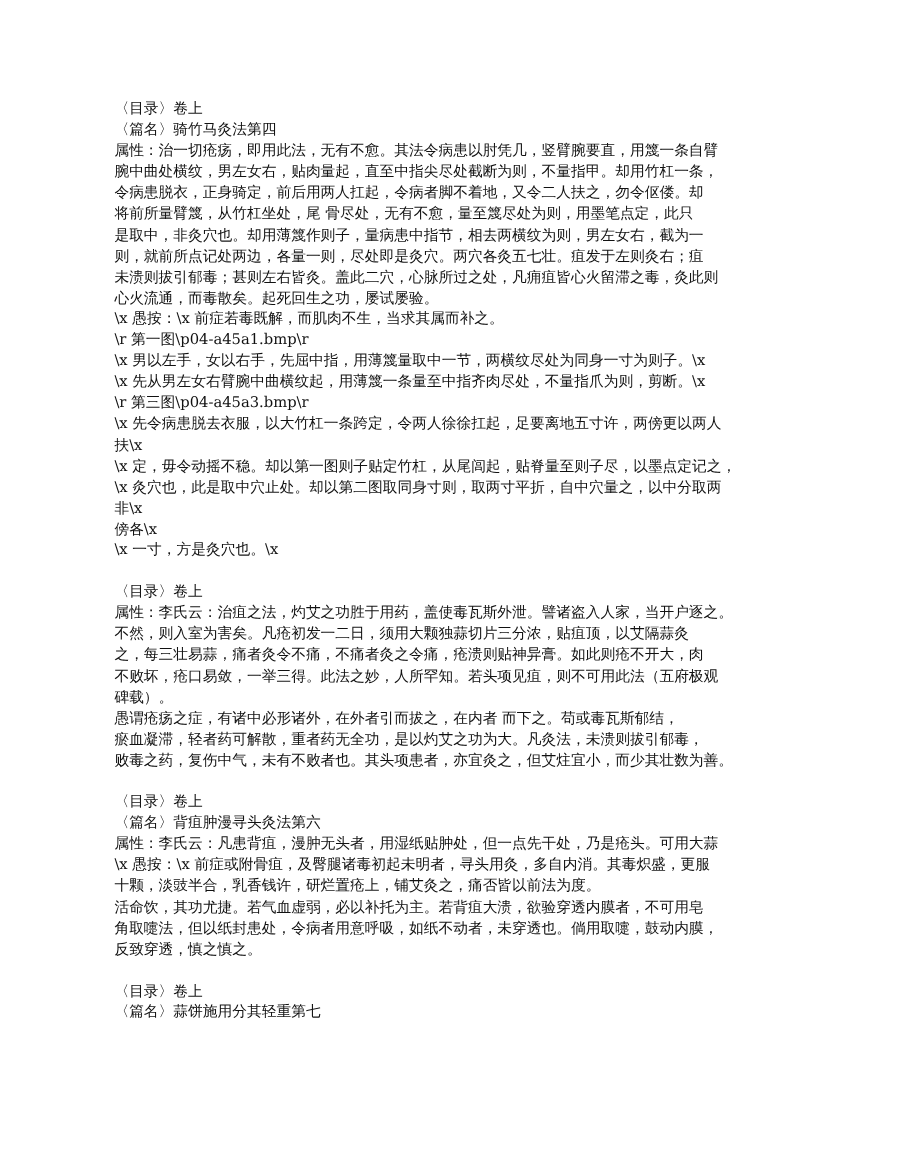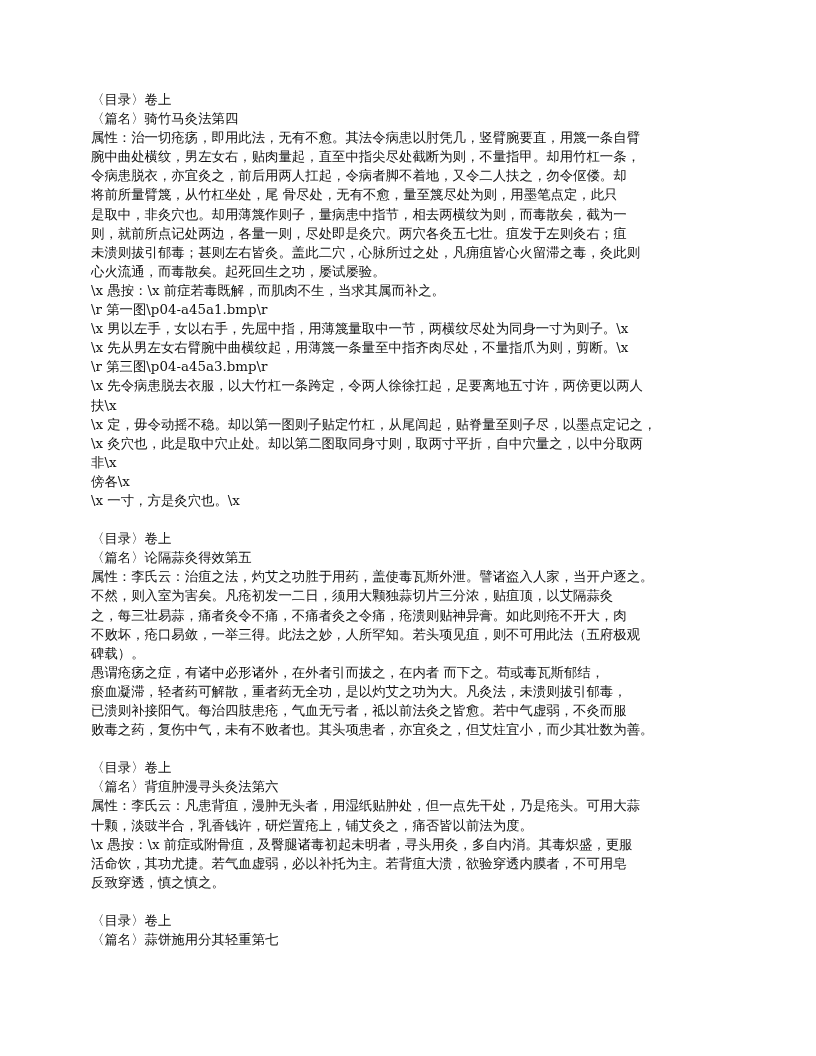--- a/index.html
+++ b/index.html
@@ -8,21 +8,21 @@
       background: #ffffff;
     }
     body {
       width: 816px;
       height: 1056px;
       position: relative;
       overflow: hidden;
     }
     .page {
       position: absolute;
-      left: 91px;
+      left: 104px;
       top: 90px;
       width: 600px;
       font-family: "DejaVu Serif", "Liberation Serif", serif;
       font-size: 13.4px;
       line-height: 19.1px;
       color: #111111;
       white-space: nowrap;
     }
     .line {
       height: 19.1px;
@@ -35,23 +35,23 @@
 </head>
 <body>
 
 <div class="page">
 
   <div>
     <div class="line">〈目录〉卷上</div>
     <div class="line">〈篇名〉骑竹马灸法第四</div>
     <div class="line">属性：治一切疮疡，即用此法，无有不愈。其法令病患以肘凭几，竖臂腕要直，用篾一条自臂</div>
     <div class="line">腕中曲处横纹，男左女右，贴肉量起，直至中指尖尽处截断为则，不量指甲。却用竹杠一条，</div>
-    <div class="line">令病患脱衣，亦宜灸之，前后用两人扛起，令病者脚不着地，又令二人扶之，勿令伛偻。却</div>
+    <div class="line">令病患脱衣，正身骑定，前后用两人扛起，令病者脚不着地，又令二人扶之，勿令伛偻。却</div>
     <div class="line">将前所量臂篾，从竹杠坐处，尾 骨尽处，无有不愈，量至篾尽处为则，用墨笔点定，此只</div>
-    <div class="line">是取中，非灸穴也。却用薄篾作则子，量病患中指节，相去两横纹为则，而毒散矣，截为一</div>
+    <div class="line">是取中，非灸穴也。却用薄篾作则子，量病患中指节，相去两横纹为则，男左女右，截为一</div>
     <div class="line">则，就前所点记处两边，各量一则，尽处即是灸穴。两穴各灸五七壮。疽发于左则灸右；疽</div>
     <div class="line">未溃则拔引郁毒；甚则左右皆灸。盖此二穴，心脉所过之处，凡痈疽皆心火留滞之毒，灸此则</div>
     <div class="line">心火流通，而毒散矣。起死回生之功，屡试屡验。</div>
     <div class="line">\x 愚按：\x 前症若毒既解，而肌肉不生，当求其属而补之。</div>
     <div class="line">\r 第一图\p04-a45a1.bmp\r</div>
     <div class="line">\x 男以左手，女以右手，先屈中指，用薄篾量取中一节，两横纹尽处为同身一寸为则子。\x</div>
     <div class="line">\x 先从男左女右臂腕中曲横纹起，用薄篾一条量至中指齐肉尽处，不量指爪为则，剪断。\x</div>
     <div class="line">\r 第三图\p04-a45a3.bmp\r</div>
     <div class="line">\x 先令病患脱去衣服，以大竹杠一条跨定，令两人徐徐扛起，足要离地五寸许，两傍更以两人</div>
     <div class="line">扶\x</div>
@@ -59,41 +59,40 @@
     <div class="line">\x 灸穴也，此是取中穴止处。却以第二图取同身寸则，取两寸平折，自中穴量之，以中分取两</div>
     <div class="line">非\x</div>
     <div class="line">傍各\x</div>
     <div class="line">\x 一寸，方是灸穴也。\x</div>
   </div>
 
   <div class="blank"></div>
 
   <div>
     <div class="line">〈目录〉卷上</div>
-    <div class="line">〈篇名〉论隔蒜灸得效第五</div>
     <div class="line">属性：李氏云：治疽之法，灼艾之功胜于用药，盖使毒瓦斯外泄。譬诸盗入人家，当开户逐之。</div>
     <div class="line">不然，则入室为害矣。凡疮初发一二日，须用大颗独蒜切片三分浓，贴疽顶，以艾隔蒜灸</div>
     <div class="line">之，每三壮易蒜，痛者灸令不痛，不痛者灸之令痛，疮溃则贴神异膏。如此则疮不开大，肉</div>
     <div class="line">不败坏，疮口易敛，一举三得。此法之妙，人所罕知。若头项见疽，则不可用此法（五府极观</div>
     <div class="line">碑载）。</div>
     <div class="line">愚谓疮疡之症，有诸中必形诸外，在外者引而拔之，在内者 而下之。苟或毒瓦斯郁结，</div>
     <div class="line">瘀血凝滞，轻者药可解散，重者药无全功，是以灼艾之功为大。凡灸法，未溃则拔引郁毒，</div>
-    <div class="line">已溃则补接阳气。每治四肢患疮，气血无亏者，祗以前法灸之皆愈。若中气虚弱，不灸而服</div>
     <div class="line">败毒之药，复伤中气，未有不败者也。其头项患者，亦宜灸之，但艾炷宜小，而少其壮数为善。</div>
   </div>
 
   <div class="blank"></div>
 
   <div>
     <div class="line">〈目录〉卷上</div>
     <div class="line">〈篇名〉背疽肿漫寻头灸法第六</div>
     <div class="line">属性：李氏云：凡患背疽，漫肿无头者，用湿纸贴肿处，但一点先干处，乃是疮头。可用大蒜</div>
+    <div class="line">\x 愚按：\x 前症或附骨疽，及臀腿诸毒初起未明者，寻头用灸，多自内消。其毒炽盛，更服</div>
     <div class="line">十颗，淡豉半合，乳香钱许，研烂置疮上，铺艾灸之，痛否皆以前法为度。</div>
-    <div class="line">\x 愚按：\x 前症或附骨疽，及臀腿诸毒初起未明者，寻头用灸，多自内消。其毒炽盛，更服</div>
     <div class="line">活命饮，其功尤捷。若气血虚弱，必以补托为主。若背疽大溃，欲验穿透内膜者，不可用皂</div>
+    <div class="line">角取嚏法，但以纸封患处，令病者用意呼吸，如纸不动者，未穿透也。倘用取嚏，鼓动内膜，</div>
     <div class="line">反致穿透，慎之慎之。</div>
   </div>
 
   <div class="blank"></div>
 
   <div>
     <div class="line">〈目录〉卷上</div>
     <div class="line">〈篇名〉蒜饼施用分其轻重第七</div>
   </div>
 

